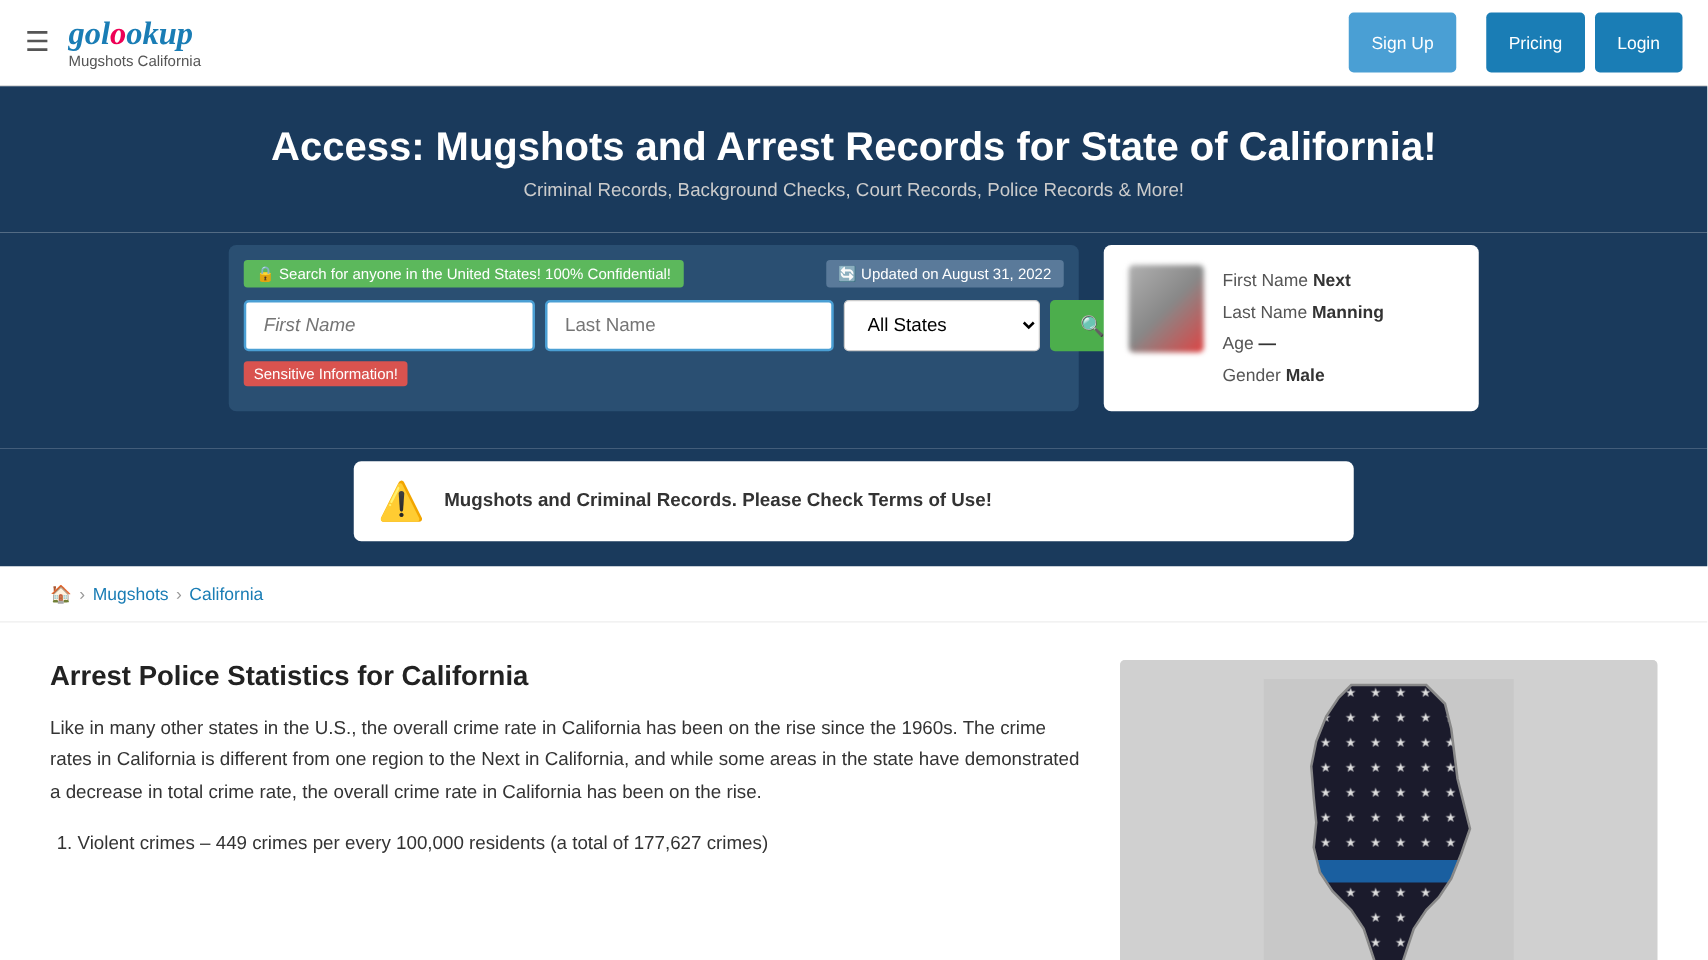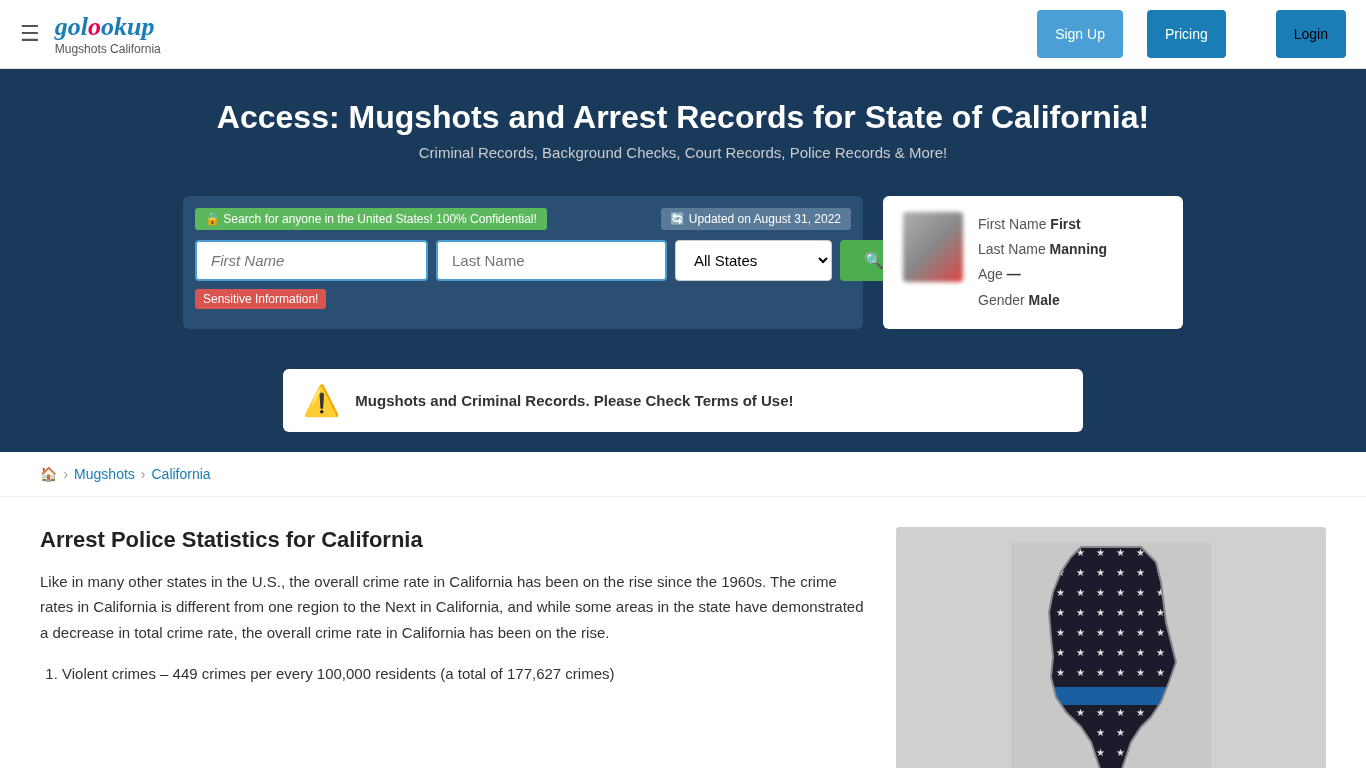--- a/index.html
+++ b/index.html
@@ -15,21 +15,21 @@
       background: #fff;
     }
     .header-left { display: flex; align-items: center; gap: 15px; }
     .hamburger { font-size: 22px; cursor: pointer; color: #555; }
     .logo-container { display: flex; flex-direction: column; }
     .logo-text { font-size: 26px; font-weight: bold; color: #1a7db5; font-family: Georgia, serif; }
     .logo-subtitle { font-size: 12px; color: #555; }
     .header-right { display: flex; gap: 8px; }
     .btn-signup { background: #4a9fd4; color: #fff; border: none; padding: 8px 18px; border-radius: 4px; cursor: pointer; font-size: 14px; }
     .btn-pricing { background: #1a7db5; color: #fff; border: none; padding: 8px 18px; border-radius: 4px; cursor: pointer; font-size: 14px; margin-left: 16px; }
-    .btn-login { background: #1a7db5; color: #000000; border: none; padding: 16px 18px; border-radius: 4px; cursor: pointer; font-size: 14px; margin-left: 42px; }
+    .btn-login { background: #1a7db5; color: #ffffff; border: none; padding: 16px 18px; border-radius: 4px; cursor: pointer; font-size: 14px; }
 
     
     .hero {
       background: #1a3a5c;
       color: #fff;
       text-align: center;
       padding: 30px 20px 25px;
     }
     .hero h1 { font-size: 32px; font-weight: bold; margin-bottom: 8px; }
     .hero p { font-size: 15px; color: #ccc; }
@@ -242,21 +242,21 @@
     <div>
       <span class="sensitive-badge">Sensitive Information!</span>
     </div>
   </div>
 
   <div class="profile-card">
     <div class="profile-avatar"></div>
     <div class="profile-info">
       <div>
         <span class="label">First Name</span>
-        <span class="value">First</span>
+        <span class="value">Next</span>
       </div>
       <div>
         <span class="label">Last Name</span>
         <span class="value">Manning</span>
       </div>
       <div>
         <span class="label">Age</span>
         <span class="value">—</span>
       </div>
       <div>

